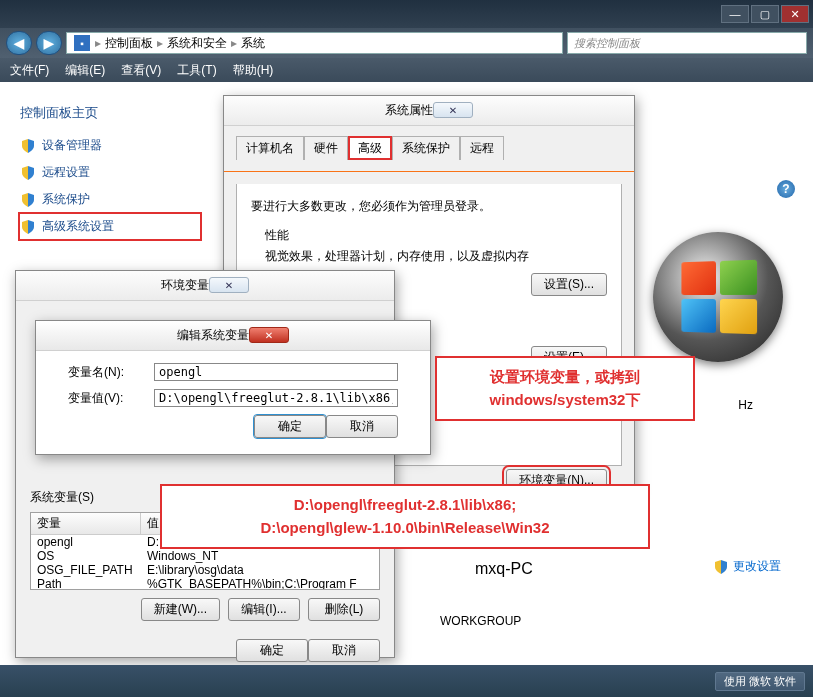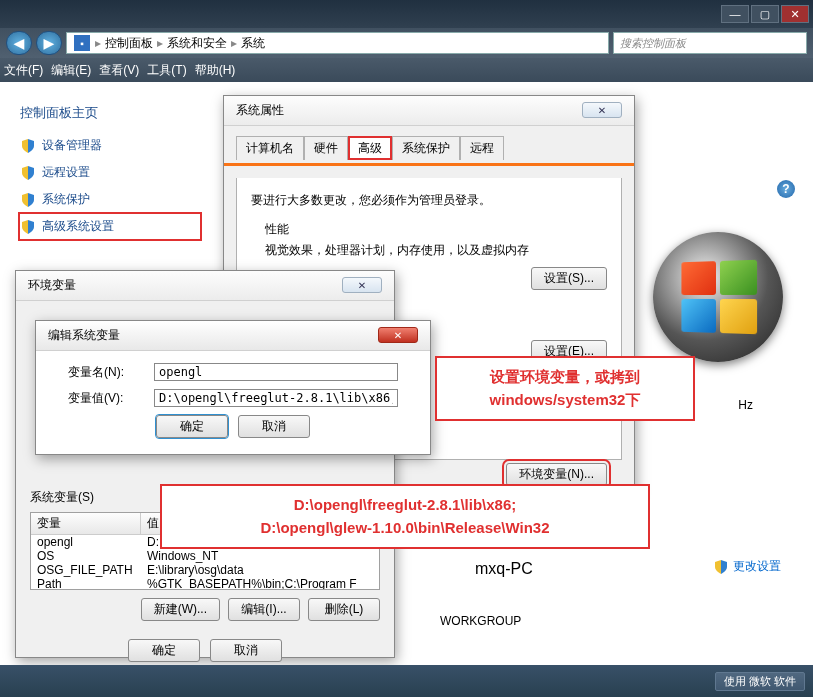--- a/index.html
+++ b/index.html
@@ -9,51 +9,51 @@
 .titlebar { height: 28px; background: linear-gradient(to bottom, #203040, #304050); display: flex; justify-content: flex-end; align-items: center; padding: 0 4px; gap: 2px; }
 .tbtn { width: 28px; height: 18px; background: #405060; border: 1px solid #607080; color: #fff; font-size: 11px; display: flex; align-items: center; justify-content: center; cursor: pointer; }
 .tbtn.close { background: #a03030; }
 
 
 .addressbar { height: 30px; background: linear-gradient(to bottom, #405060, #506070); display: flex; align-items: center; padding: 2px 6px; gap: 4px; }
 .navbtn { width: 26px; height: 24px; border-radius: 12px; background: radial-gradient(#60b0e0, #3070a0); border: 1px solid #205080; display: flex; align-items: center; justify-content: center; color: #fff; font-size: 14px; }
 .iconsq { width: 18px; height: 18px; background: #3070c0; border: 1px solid #fff; display: inline-flex; align-items: center; justify-content: center; color: #fff; font-size: 10px; }
 .crumb { background: #fff; height: 22px; flex: 1; display: flex; align-items: center; padding: 0 6px; font-size: 12px; border: 1px solid #8aa; gap: 4px; }
 .crumb .sep { color: #888; }
-.srch { width: 194px; height: 22px; background: #fff; border: 1px solid #8aa; font-size: 11px; padding: 0 6px; color: #888; font-style: italic; display: flex; align-items: center; }
-
-
-.menubar { height: 24px; background: linear-gradient(to bottom, #4a5a6a, #3a4a5a); display: flex; align-items: center; padding: 0 4px; gap: 8px; font-size: 12px; color: #fff; }
+.srch { width: 240px; height: 22px; background: #fff; border: 1px solid #8aa; font-size: 11px; padding: 0 6px; color: #888; font-style: italic; display: flex; align-items: center; }
+
+
+.menubar { height: 24px; background: linear-gradient(to bottom, #4a5a6a, #3a4a5a); display: flex; align-items: center; padding: 0 10px; gap: 16px; font-size: 12px; color: #fff; }
 
 
 .content { position: absolute; top: 82px; left: 0; right: 0; bottom: 22px; background: #fff; display: flex; }
 .leftpane { width: 220px; padding: 16px 0 0 0; font-size: 12px; }
 .lp-title { padding: 6px 20px 10px; font-size: 13px; color: #1a4a8a; }
 .lp-item { display: flex; align-items: center; gap: 6px; padding: 5px 20px; color: #1a4a8a; cursor: pointer; }
 .lp-item.boxed { outline: 2px solid #e03030; outline-offset: -2px; margin: -1px 18px; padding: 6px 2px; }
 .shield { width: 16px; height: 16px; display: inline-block; }
 
 
 .winlogo { position: absolute; top: 150px; right: 30px; width: 130px; height: 130px; border-radius: 65px; background: radial-gradient(circle at 40% 35%, #ffffff 0%, #d0d0d0 12%, #555555 55%, #202020 100%); display: flex; align-items: center; justify-content: center; box-shadow: 0 3px 10px rgba(0,0,0,0.5); }
 .winlogo .quad { width: 76px; height: 72px; position: relative; transform: perspective(120px) rotateY(-6deg); }
 .winlogo .q { position: absolute; width: 36px; height: 34px; border-radius: 3px; }
 .winlogo .q1 { top: 0; left: 0; background: linear-gradient(135deg, #ff6b35, #e03010); }
 .winlogo .q2 { top: 0; right: 0; background: linear-gradient(135deg, #8fd14f, #3a9020); }
 .winlogo .q3 { bottom: 0; left: 0; background: linear-gradient(135deg, #4fc3f7, #0a6ac0); }
 .winlogo .q4 { bottom: 0; right: 0; background: linear-gradient(135deg, #ffd54f, #e0a010); }
 
 
 .dialog { position: absolute; background: #f0f0f0; border: 1px solid #888; box-shadow: 2px 4px 12px rgba(0,0,0,0.35); font-size: 12px; }
-.d-title { padding: 6px 12px; font-size: 12px; display: flex; justify-content: space-between; background: linear-gradient(to bottom, #fdfdfd, #ececec); border-bottom: 1px solid #d0d0d0; }
+.d-title { padding: 6px 12px; font-size: 12px; display: flex; justify-content: center; background: linear-gradient(to bottom, #fdfdfd, #ececec); border-bottom: 1px solid #d0d0d0; }
 .d-close { width: 40px; height: 16px; border: 1px solid #a0b0c0; border-radius: 3px; background: linear-gradient(to bottom, #f4f8fc, #d8e4f0); display: flex; align-items: center; justify-content: center; font-size: 10px; cursor: pointer; color: #335; }
 .d-close.red { background: linear-gradient(to bottom, #f08070, #c03020); color: #fff; border-color: #a02818; }
 
 
 .dlg-sysprop { top: 95px; left: 223px; width: 412px; height: 400px; }
-.tabs { display: flex; padding: 9px 12px 4px; gap: 0; border-bottom: 3px solid #f97316; }
+.tabs { display: flex; padding: 9px 12px 12px; gap: 0; border-bottom: 1px solid #f97316; }
 .tab { padding: 3px 9px; border: 1px solid #b0b0b0; border-bottom: none; background: #f0f0f0; font-size: 12px; position: relative; top: 1px; cursor: pointer; }
 .tab.active { background: #fff; outline: 2px solid #e03030; outline-offset: -2px; }
 .tabbody { background: #fff; margin: 12px 12px 12px; border: 1px solid #b0b0b0; border-top: none; padding: 14px; height: 282px; }
 .group { margin-bottom: 12px; }
 .gtitle { font-size: 12px; margin-bottom: 4px; }
 .gdesc { font-size: 12px; padding-left: 14px; margin-bottom: 8px; color: #000; }
 .btnrow { text-align: right; }
 .winbtn { min-width: 72px; padding: 2px 12px; font-size: 12px; border: 1px solid #888; background: linear-gradient(to bottom, #f8f8f8, #e0e0e0); border-radius: 3px; cursor: pointer; }
 .winbtn.boxed { outline: 2px solid #e03030; outline-offset: 2px; }
 
@@ -71,21 +71,21 @@
 .col2 { flex: 1; }
 .btnrow.triple { display: flex; justify-content: flex-end; gap: 8px; margin-top: 8px; }
 
 
 .dlg-edit { top: 320px; left: 35px; width: 396px; height: 135px; background: #fff; border: 1px solid #888; }
 .dlg-edit .d-title { background: linear-gradient(to bottom, #fff, #e8e8e8); }
 .editbody { padding: 12px 32px; }
 .editrow { display: flex; align-items: center; margin-bottom: 8px; gap: 10px; }
 .editrow label { width: 76px; font-size: 12px; }
 .editrow input { flex: 1; border: 1px solid #888; padding: 1px 4px; font-size: 12px; font-family: "SimSun", monospace; }
-.btnrow.double { display: flex; justify-content: center; gap: 10px; margin-top: 4px; }
+.btnrow.double { display: flex; justify-content: flex-end; margin-top: 4px; }
 
 
 .annot { position: absolute; border: 2px solid #e03030; background: #fff; padding: 8px 14px; font-size: 15px; font-weight: bold; color: #e03030; text-align: center; line-height: 1.5; margin-top: 8px; }
 .annot1 { top: 348px; left: 435px; width: 260px; }
 .annot2 { top: 476px; left: 160px; width: 490px; }
 
 
 .rightinfo { position: absolute; left: 440px; top: 380px; font-size: 12px; }
 .hz { position: absolute; right: 60px; top: 398px; font-size: 12px; }
 .changelink { position: absolute; right: 32px; top: 558px; color: #0066cc; font-size: 12px; display: flex; align-items: center; gap: 4px; }

